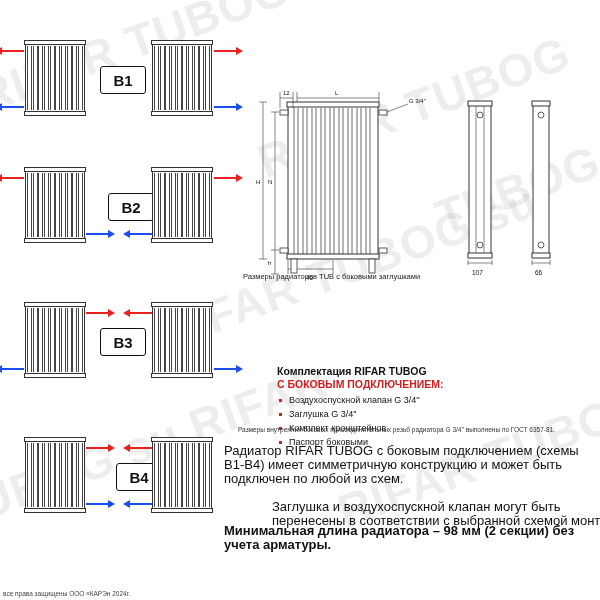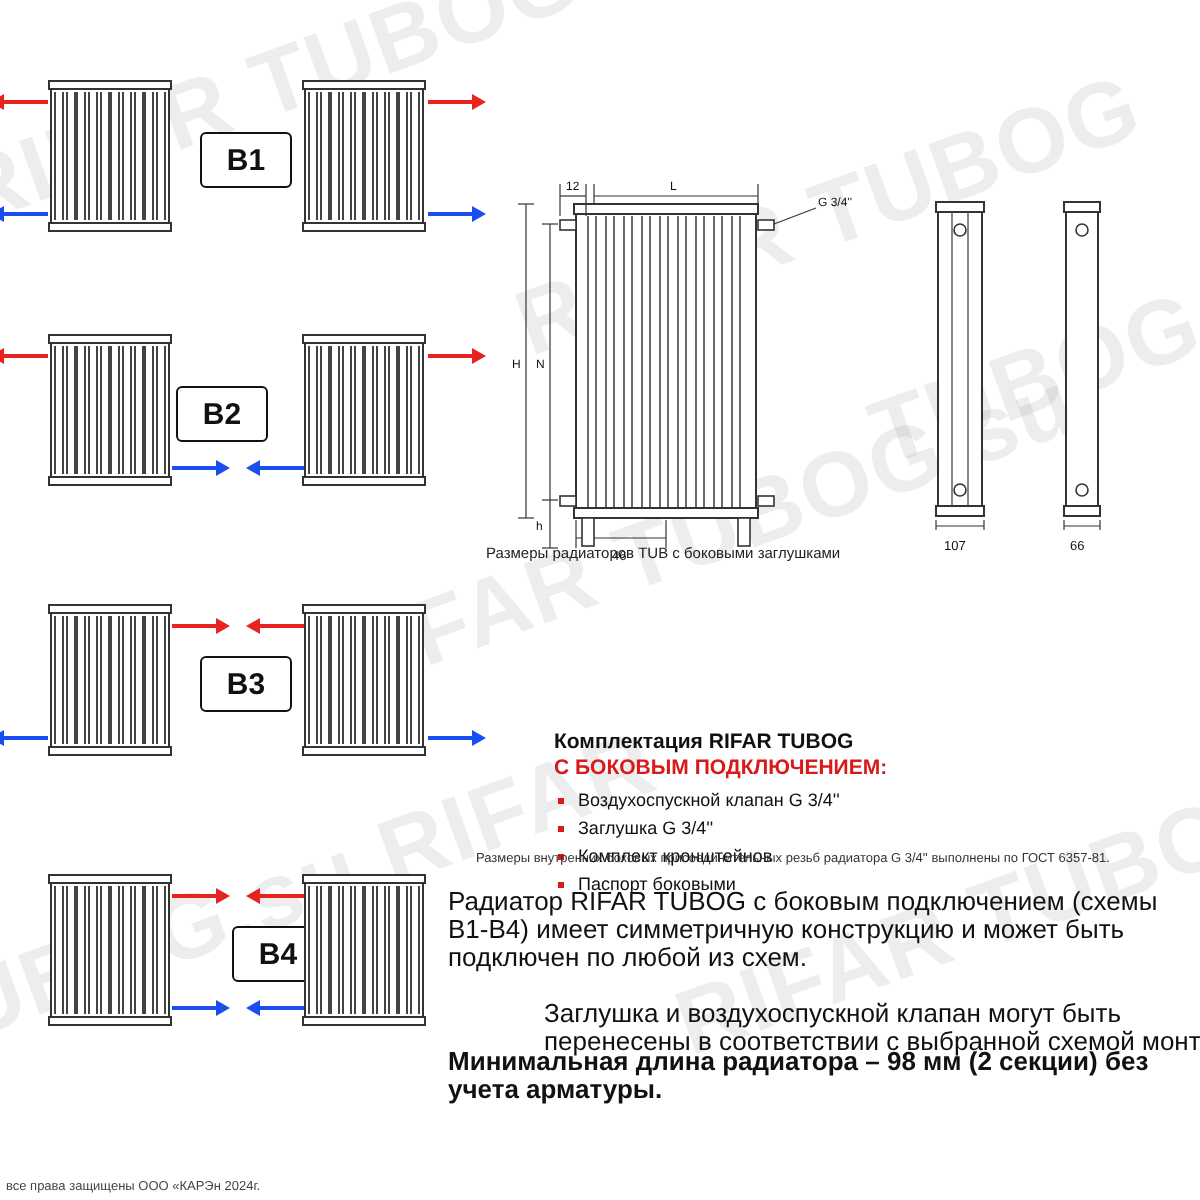--- a/index.html
+++ b/index.html
@@ -187,21 +187,21 @@
       </div>
     <div class="cap capT"></div>
     <div class="cap capB"></div>
   </div>
   <div class="arrow red left" style="left:2px;top:22px;width:22px;">
       <div class="head" style="left:-7px;"></div>
     </div>
   <div class="arrow blue" style="left:86px;top:78px;width:22px;">
       <div class="head" style="right:-7px;"></div>
     </div>
-  <div class="blabel" style="left:88px;top:38px;">В2</div>
+  <div class="blabel" style="left:108px;top:38px;">В2</div>
   <div class="rad" style="left:152px;top:10px;">
     <div class="body"></div>
     <div class="fins">
         <i></i>
         <i></i>
         <i></i>
         <i></i>
         <i></i>
         <i></i>
         <i></i>

